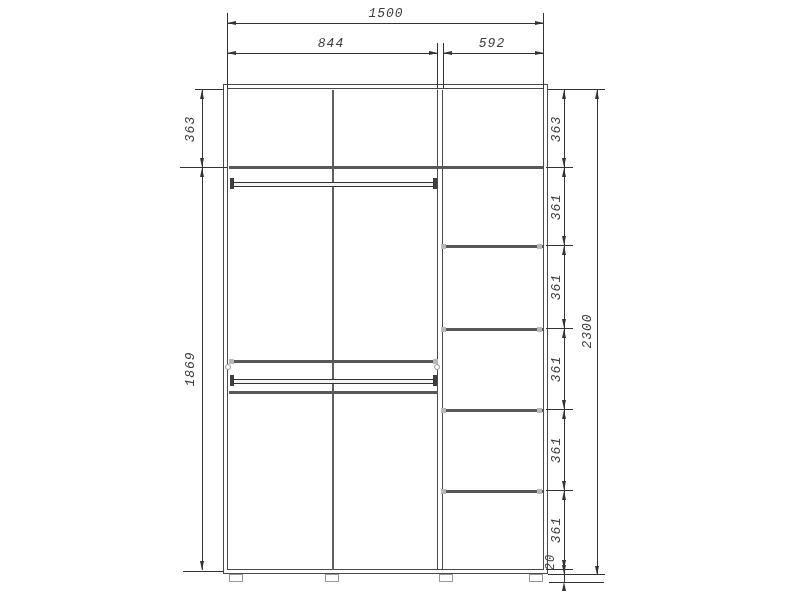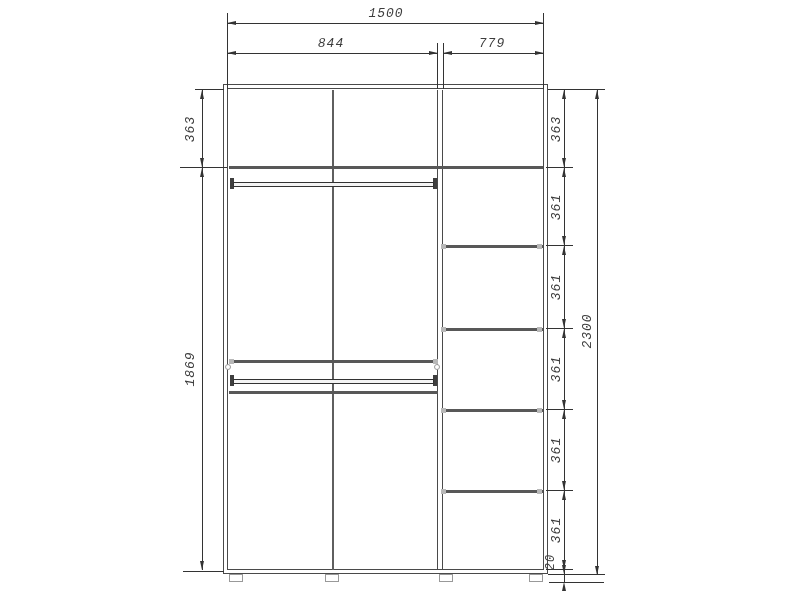--- a/index.html
+++ b/index.html
@@ -129,21 +129,21 @@
   <div class="ard" style="left:561.5px; top:560px;"></div>
 
   <div class="ard" style="left:561.5px; top:565px;"></div>
   <div class="aru" style="left:561.5px; top:582px;"></div>
 
   <div class="aru" style="left:594.5px; top:90px;"></div>
   <div class="ard" style="left:594.5px; top:566px;"></div>
 
   <span class="dlab" style="left:386px; top:13px;">1500</span>
   <span class="dlab" style="left:331px; top:43px;">844</span>
-  <span class="dlab" style="left:492px; top:43px;">779</span>
+  <span class="dlab" style="left:492px; top:43px;">592</span>
 
   <span class="dlab v" style="left:190px; top:129px;">363</span>
   <span class="dlab v" style="left:190px; top:369px;">1869</span>
 
   <span class="dlab v" style="left:556px; top:129px;">363</span>
   <span class="dlab v" style="left:556px; top:207px;">361</span>
   <span class="dlab v" style="left:556px; top:287px;">361</span>
   <span class="dlab v" style="left:556px; top:369px;">361</span>
   <span class="dlab v" style="left:556px; top:450px;">361</span>
   <span class="dlab v" style="left:556px; top:530px;">361</span>

